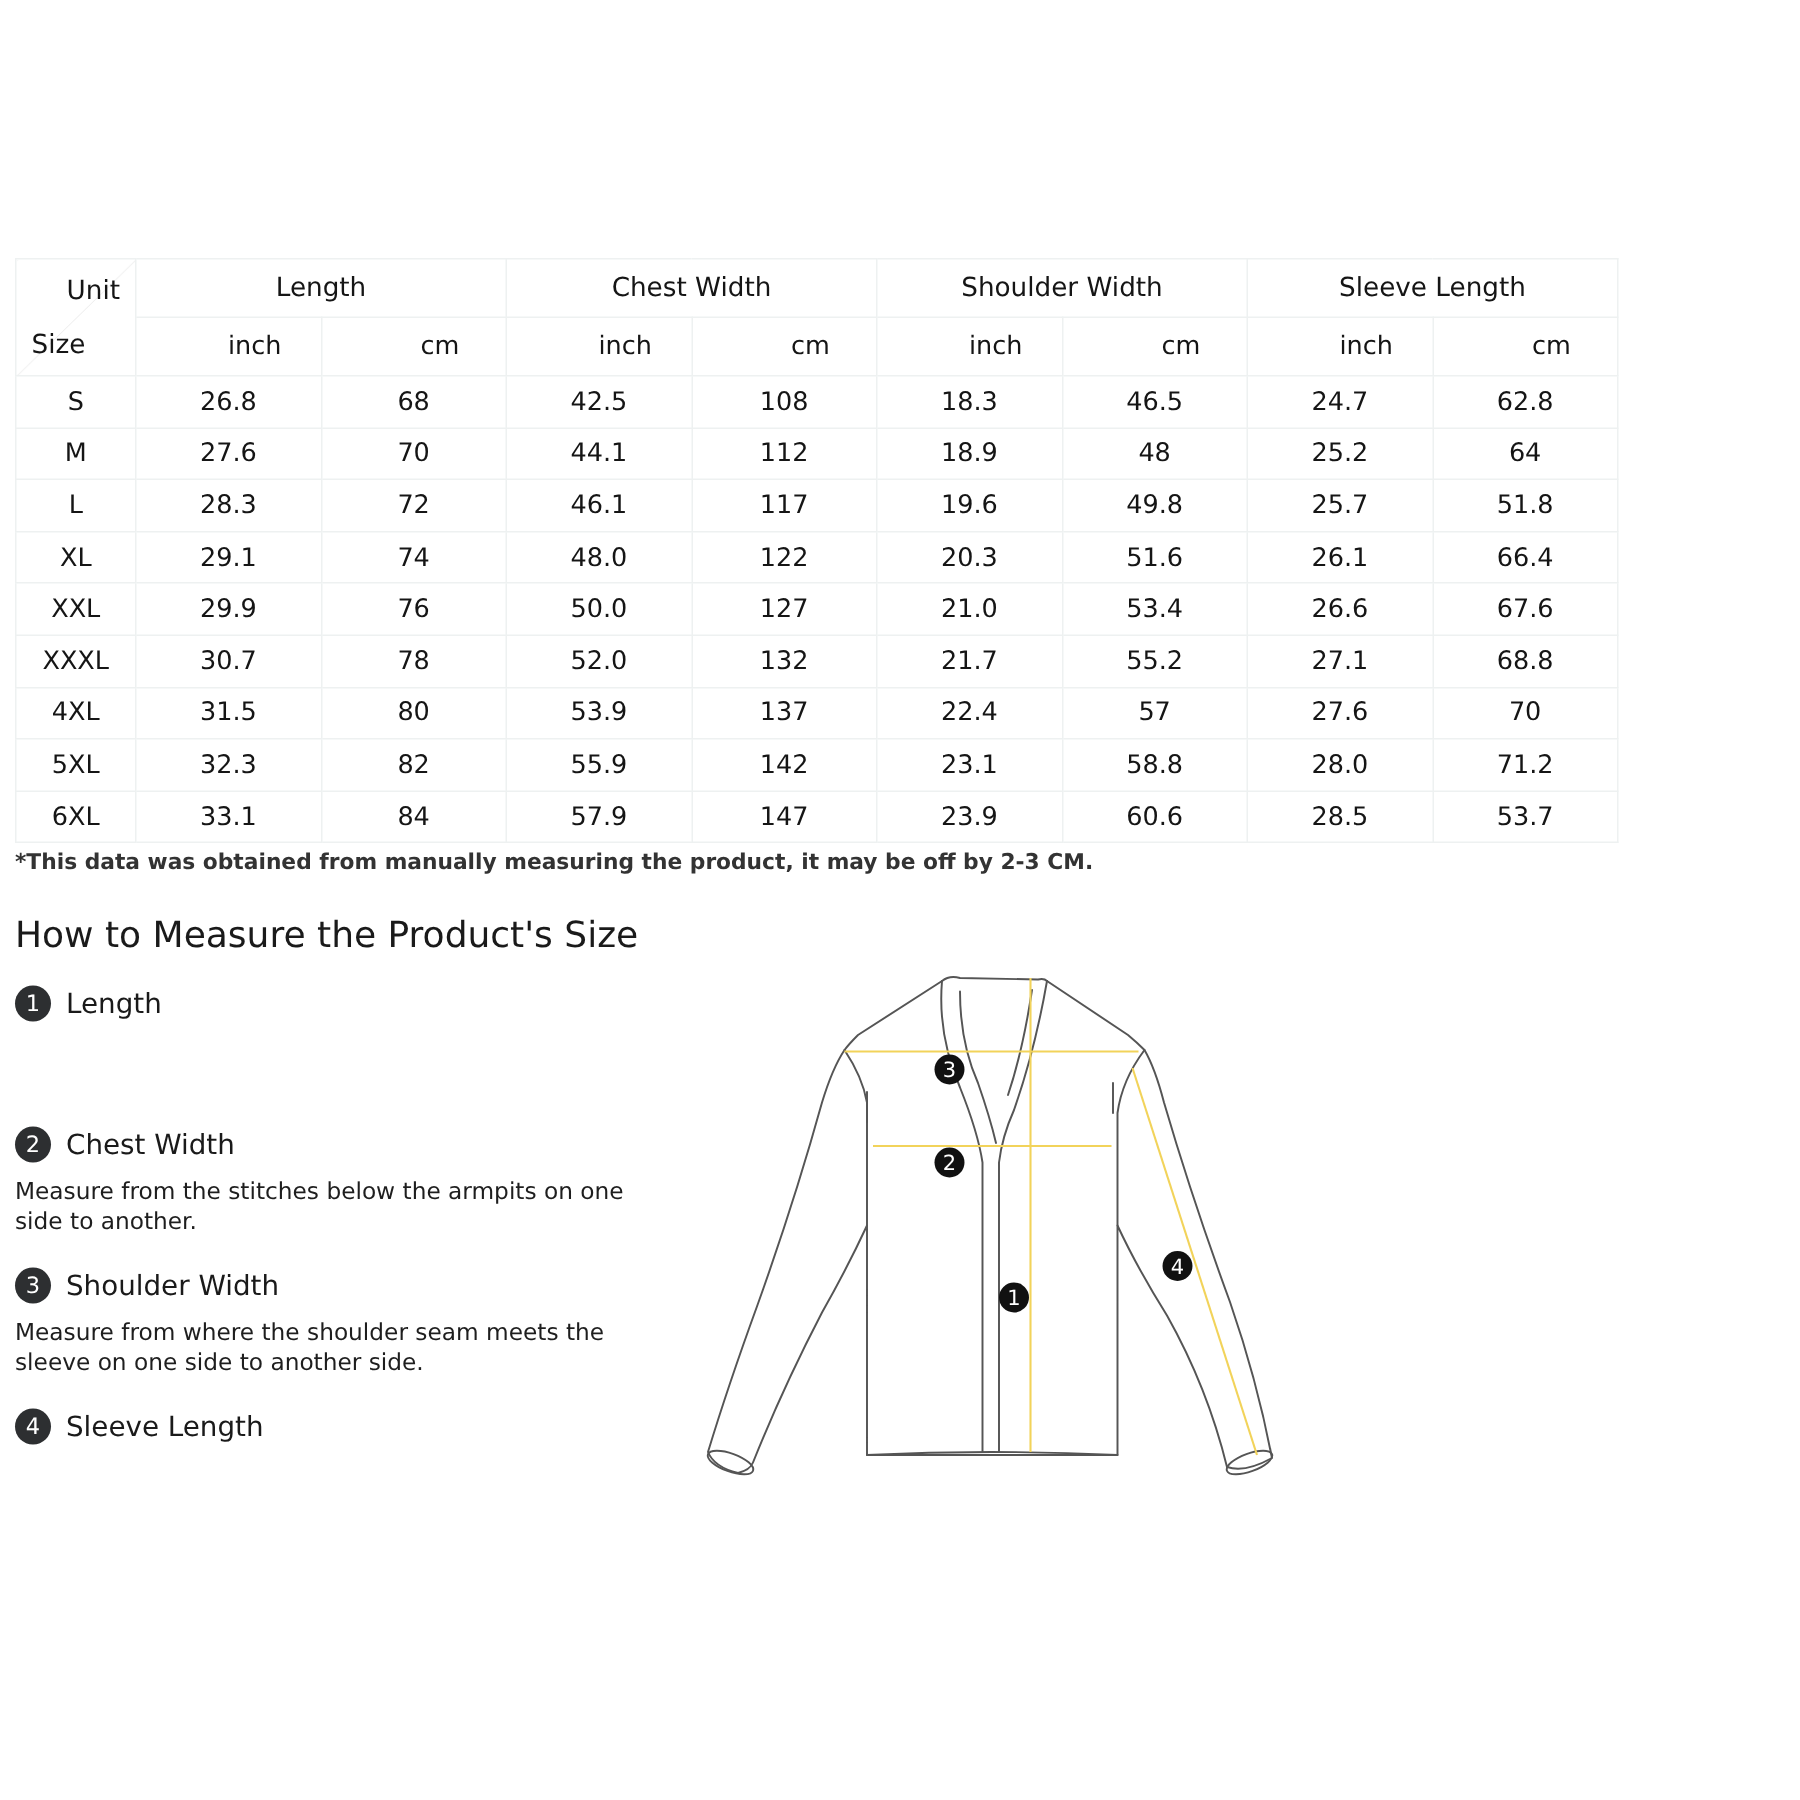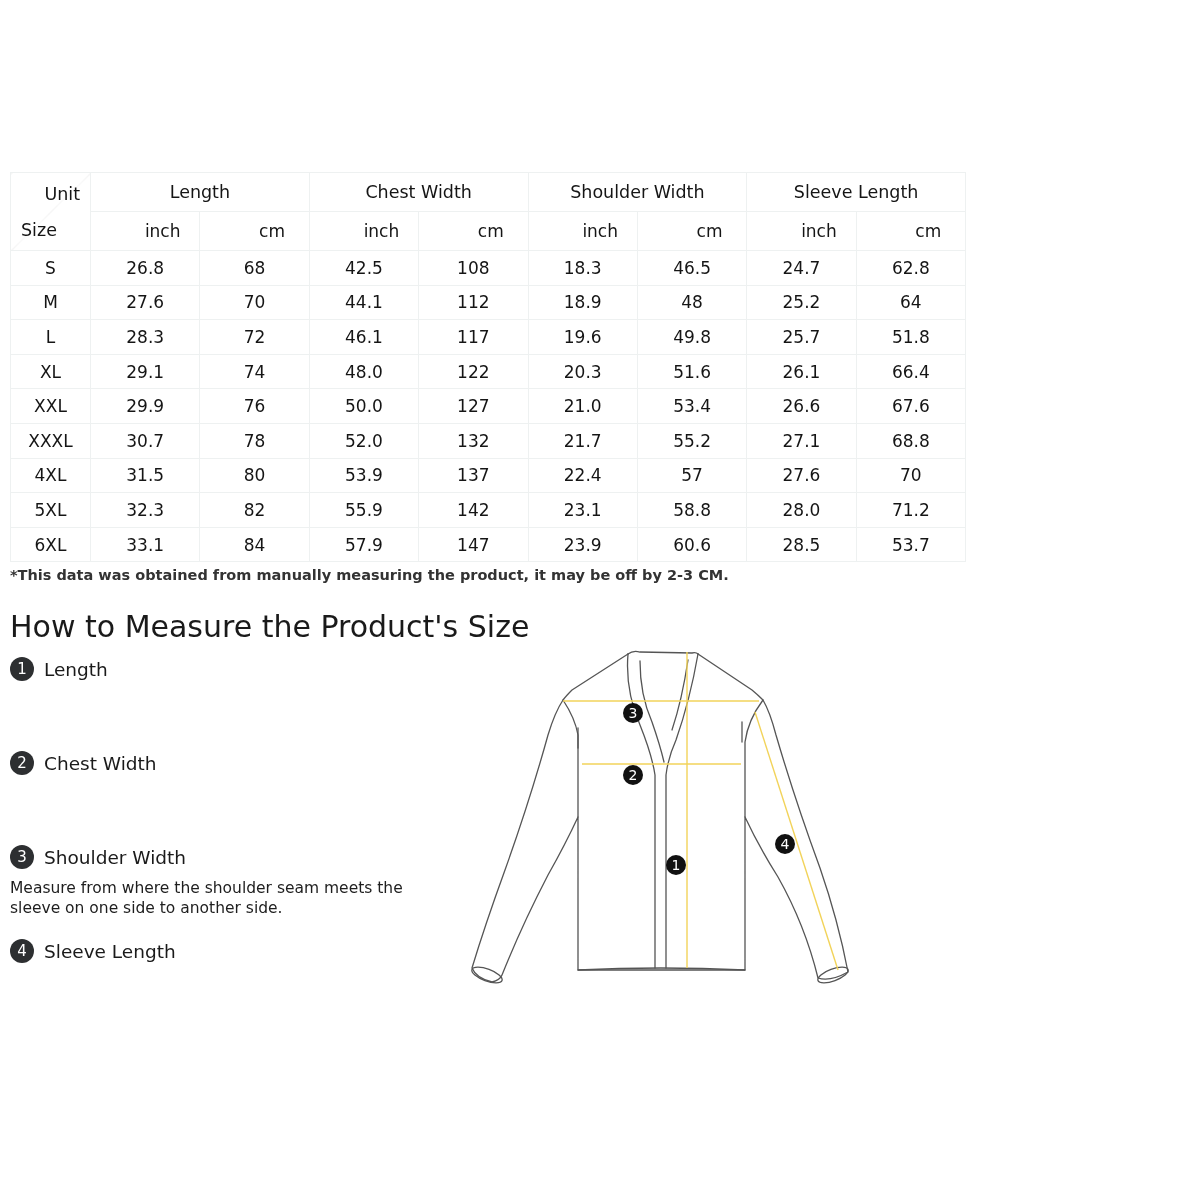--- a/index.html
+++ b/index.html
@@ -9,21 +9,21 @@
       font-family: "DejaVu Sans", sans-serif;
       color: #1a1a1a;
       overflow: hidden;
     }
     .page { position: relative; width: 1200px; height: 1200px; }
 
     
     .size-table {
       position: absolute;
       left: 10px; top: 172px;
-      width: 956px;
+      width: 1069px;
       border-collapse: collapse;
       table-layout: fixed;
       font-size: 17px;
     }
     .size-table td, .size-table th {
       border: 1px solid #eef1f1;
       text-align: center;
       font-weight: normal;
       padding: 0;
       color: #151515;
@@ -42,21 +42,21 @@
     .corner .size-lbl { position: absolute; left: 10px; bottom: 10px; }
 
     .footnote {
       position: absolute; left: 10px; top: 567px;
       font-size: 14.5px; color: #333; font-weight: bold;
     }
 
     
     .howto-title {
       position: absolute; left: 10px; top: 609px;
-      font-size: 30px; color: #1a1a1a; margin: 0; font-weight: normal;
+      font-size: 24px; color: #1a1a1a; margin: 0; font-weight: normal;
     }
     .step { position: absolute; left: 10px; width: 420px; }
     .step-head { display: flex; align-items: center; height: 26px; }
     .badge {
       width: 24px; height: 24px; border-radius: 50%;
       background: #2d2f31; color: #fff;
       font-size: 15px; display: flex; align-items: center; justify-content: center;
       margin-right: 10px;
     }
     .step-title { font-size: 18.5px; color: #1a1a1a; }
@@ -215,20 +215,21 @@
       <span class="badge">1</span>
       <span class="step-title">Length</span>
     </div>
   </div>
 
   <div class="step" style="top:750px;">
     <div class="step-head">
       <span class="badge">2</span>
       <span class="step-title">Chest Width</span>
     </div>
+    <div class="step-desc">Measure from the stitches below the armpits on one side to another.</div>
   </div>
 
   <div class="step" style="top:844px;">
     <div class="step-head">
       <span class="badge">3</span>
       <span class="step-title">Shoulder Width</span>
     </div>
     <div class="step-desc">Measure from where the shoulder seam meets the sleeve on one side to another side.</div>
   </div>
 

